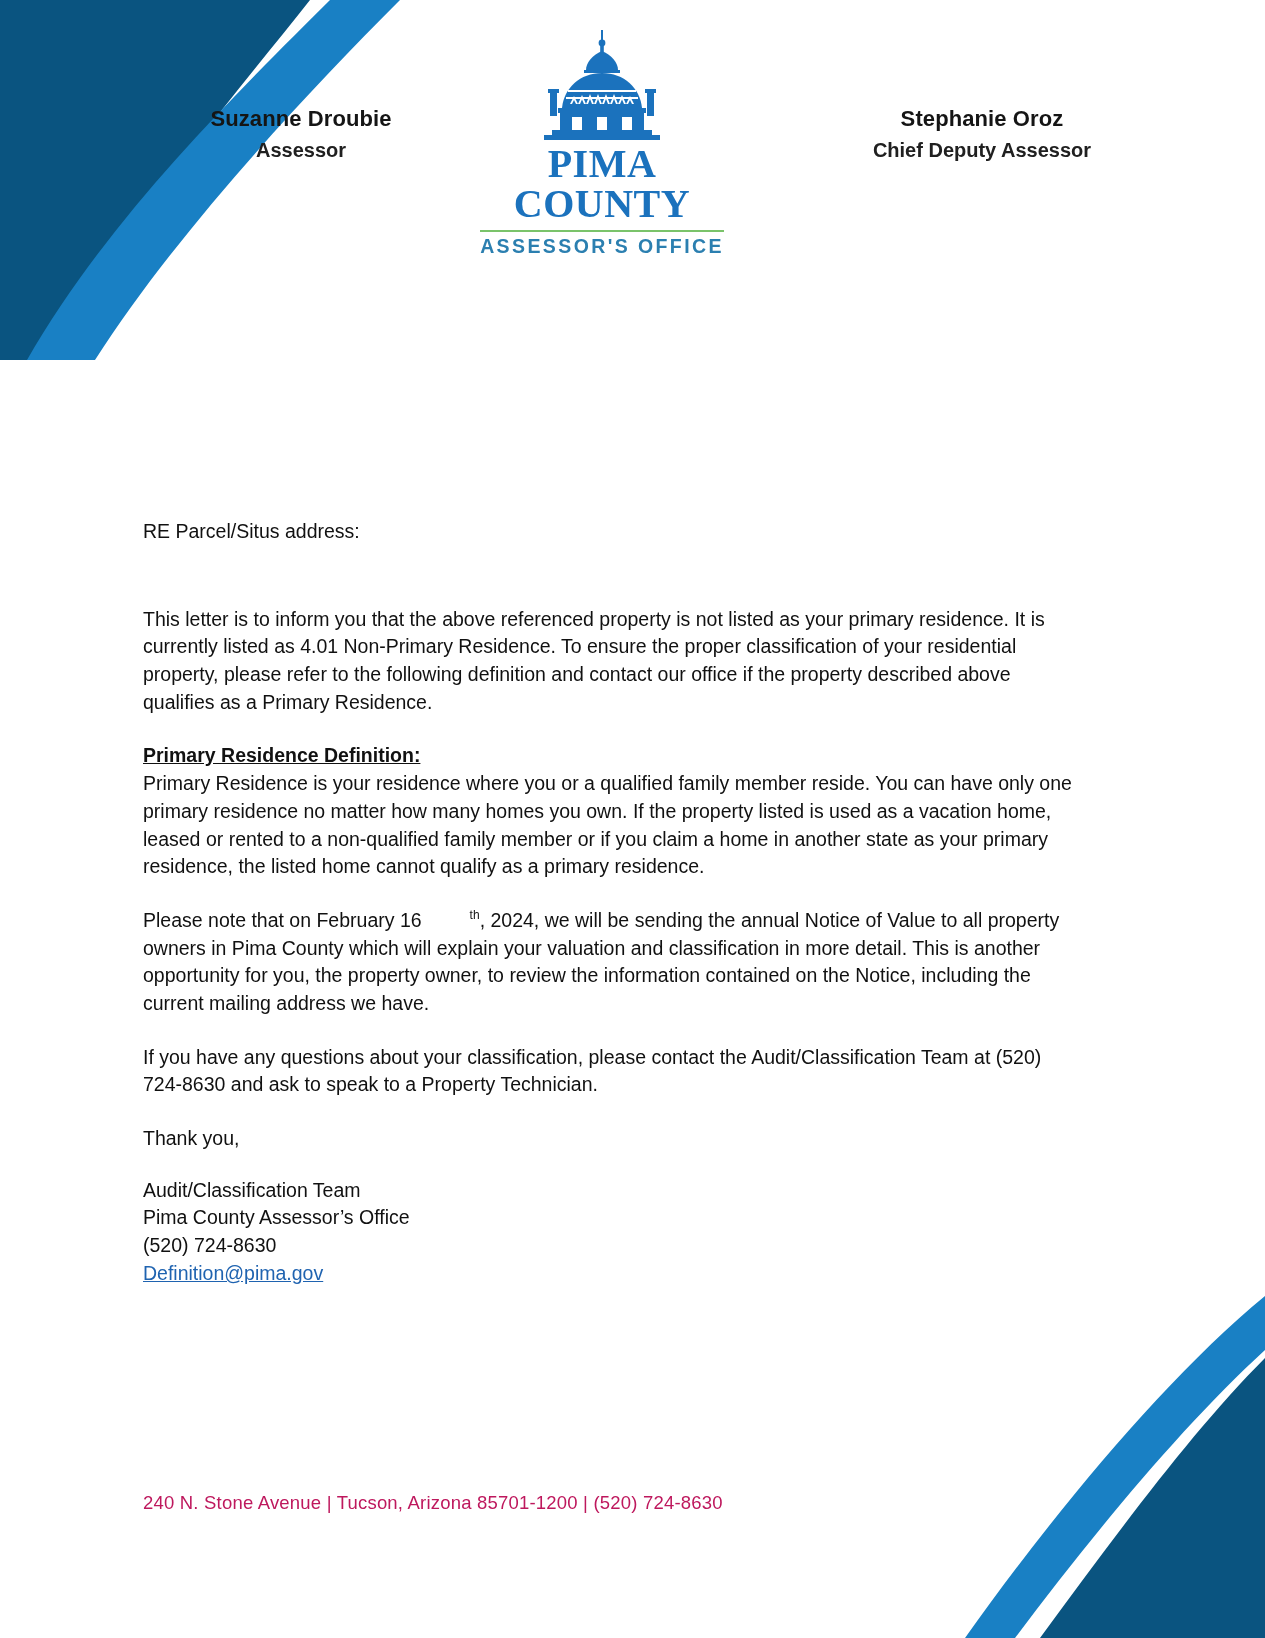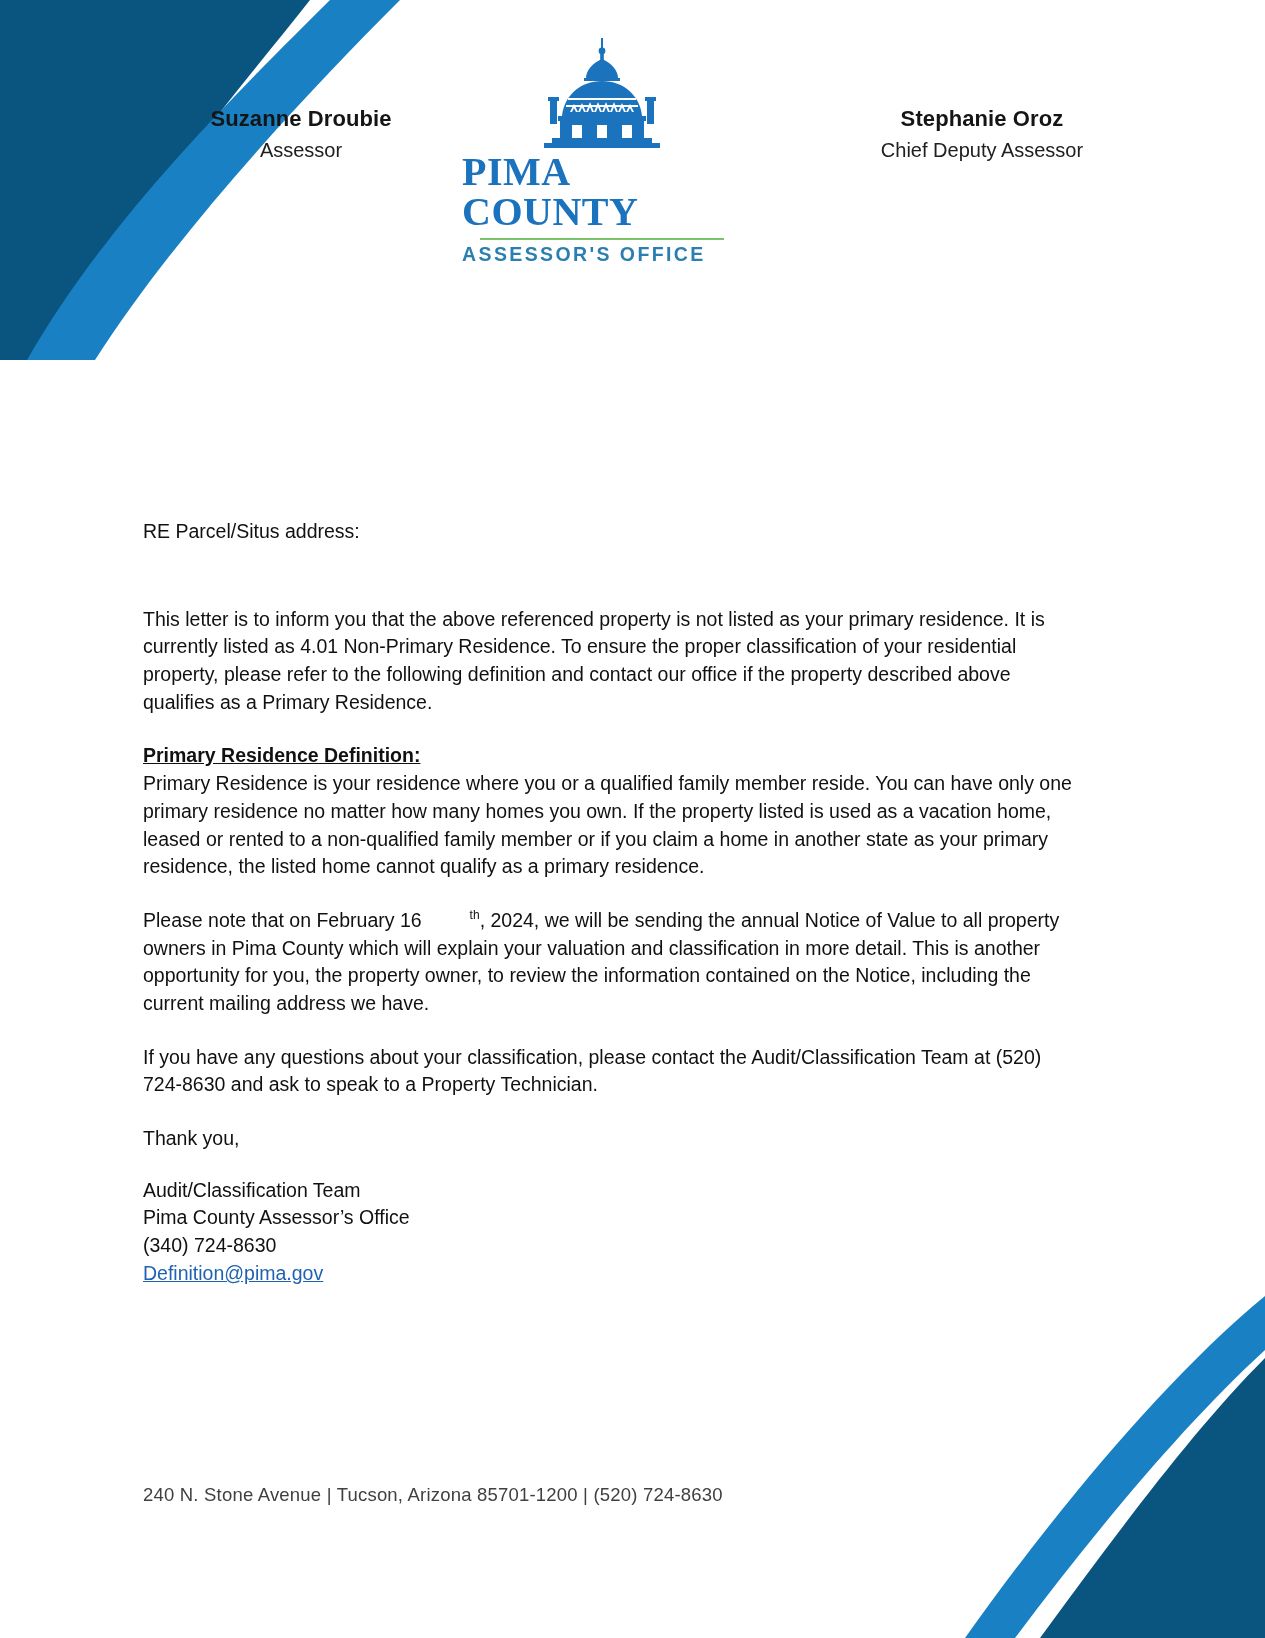--- a/index.html
+++ b/index.html
@@ -48,32 +48,32 @@
   .officer.left  { left: 170px;  top: 105px; width: 262px; }
   .officer.right { right: 118px; top: 105px; width: 330px; }
   .officer .name {
     font-size: 22px;
     font-weight: bold;
     color: #151515;
     letter-spacing: .1px;
   }
   .officer .title {
     font-size: 20px;
-    font-weight: normal;
+    font-weight: bold;
     color: #202020;
     margin-top: 5px;
   }
 
   
   .logo {
     position: absolute;
     left: 462px;
-    top: 38px;
+    top: 30px;
     width: 280px;
-    text-align: left;
+    text-align: center;
   }
   .logo-dome { display: block; margin: 0 auto; }
   .logo-wordmark {
     font-family: "Liberation Serif", serif;
     font-weight: bold;
     font-size: 40px;
     letter-spacing: 0.5px;
     color: #1b72bd;
     line-height: 1;
     margin-top: 2px;
@@ -120,24 +120,24 @@
   .email-link {
     color: #1f63b0;
     text-decoration: underline;
   }
   .sig-block p { line-height: 1.42; }
 
   
   .footer {
     position: absolute;
     left: 143px;
-    bottom: 132px;
+    bottom: 124px;
     width: 900px;
     font-size: 18.5px;
-    color: #404040;
+    color: #be185d;
     letter-spacing: .2px;
   }
 </style>
 </head>
 <body>
 
 <div class="page">
 
   <svg class="corner-tl" viewBox="0 0 420 360">
     <path d="M0,0 L310,0 C235,95 130,215 55,360 L0,360 Z" fill="#0a5480"></path>
@@ -235,21 +235,21 @@
 
     <div class="spacer-md"></div>
 
     <p>Thank you,</p>
 
     <div class="spacer-sm"></div>
 
     <div class="sig-block">
       <p>Audit/Classification Team</p>
       <p>Pima County Assessor’s Office</p>
-      <p>(340) 724-8630</p>
+      <p>(520) 724-8630</p>
       <p><a class="email-link" href="#">Definition@pima.gov</a></p>
     </div>
 
   </div>
 
   <div class="footer">240 N. Stone Avenue | Tucson, Arizona 85701-1200 | (520) 724-8630</div>
 
 </div>
 
 </body></html>

